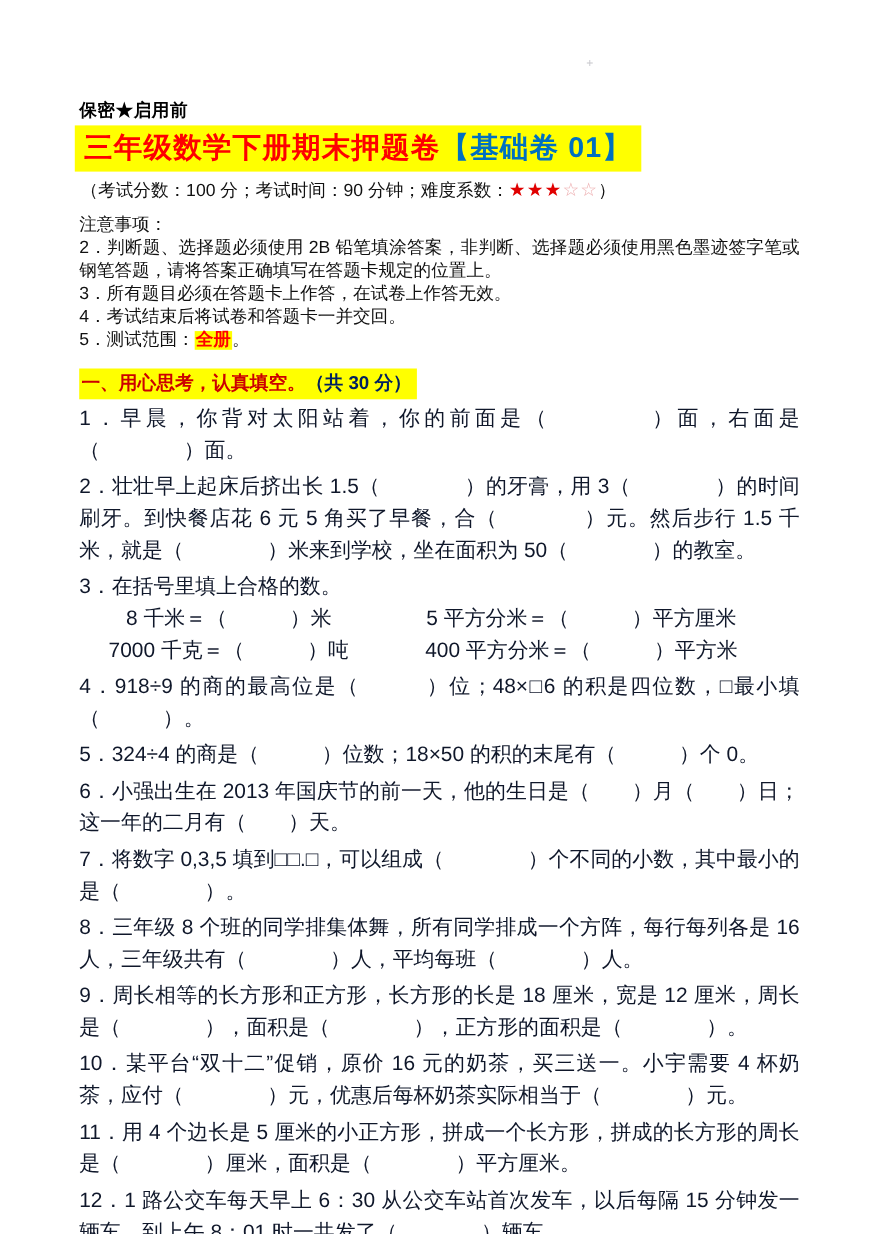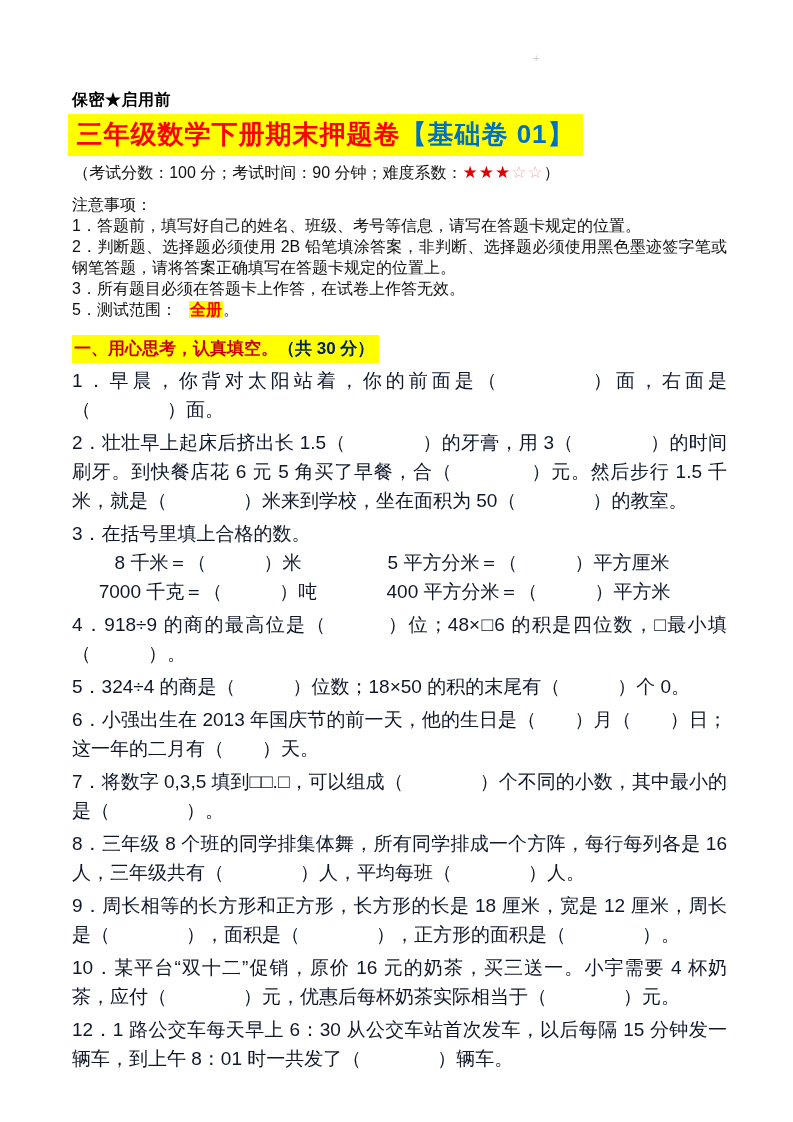--- a/index.html
+++ b/index.html
@@ -41,21 +41,21 @@
   }
   .star-filled { color: #E00000; font-size: 17px; letter-spacing: 1px; }
   .star-empty  { color: #EDAEB0; font-size: 17px; letter-spacing: 1px; }
 
   .notice {
     position: absolute; left: 72px; top: 194px; width: 655px;
     font-size: 16px; line-height: 21px; color: #111;
     text-align: justify;
   }
   .scope-hl {
-    color: #FF0000; font-weight: bold; background: #FFFF00; padding: 0 1px; margin-left: 12px;
+    color: #FF0000; font-weight: bold; background: #FFFF00; padding: 0 1px;
   }
 
   .section-heading {
     position: absolute; left: 72px; top: 335px;
     font-size: 17px; font-weight: bold;
   }
   .section-hl { display: inline-block; background: #FFFF00; padding: 2px 5px 3px 2px; text-align: center; }
   .sec-red  { color: #CC0000; }
   .sec-blue { color: #002060; }
 
@@ -89,23 +89,23 @@
       <span class="title-red">三年级数学下册期末押题卷</span><span class="title-blue">【基础卷 01】</span>
     </span>
   </div>
 
   <div class="subtitle">
     <span>（考试分数：100 分；考试时间：90 分钟；难度系数：</span><span class="star-filled">★★★</span><span class="star-empty">☆☆</span><span>）</span>
   </div>
 
   <div class="notice">
     <div>注意事项：</div>
-    <div>1．答题前，填写好自己的姓名、班级、考号等信息，请写在答题卡规定的位置。</div>
     <div>2．判断题、选择题必须使用 2B 铅笔填涂答案，非判断、选择题必须使用黑色墨迹签字笔或钢笔答题，请将答案正确填写在答题卡规定的位置上。</div>
     <div>3．所有题目必须在答题卡上作答，在试卷上作答无效。</div>
+    <div>4．考试结束后将试卷和答题卡一并交回。</div>
     <div>
       <span>5．测试范围：</span><span class="scope-hl">全册</span><span>。</span>
     </div>
   </div>
 
   <div class="section-heading">
     <span class="section-hl">
       <span class="sec-red">一、用心思考，认真填空。</span><span class="sec-blue">（共 30 分）</span>
     </span>
   </div>
@@ -124,17 +124,18 @@
         <span class="q3right">400 平方分米＝（　　　）平方米</span>
       </div>
     </div>
     <div class="question">4．918÷9 的商的最高位是（　　　）位；48×□6 的积是四位数，□最小填（　　　）。</div>
     <div class="question">5．324÷4 的商是（　　　）位数；18×50 的积的末尾有（　　　）个 0。</div>
     <div class="question">6．小强出生在 2013 年国庆节的前一天，他的生日是（　　）月（　　）日；这一年的二月有（　　）天。</div>
     <div class="question">7．将数字 0,3,5 填到□□.□，可以组成（　　　　）个不同的小数，其中最小的是（　　　　）。</div>
     <div class="question">8．三年级 8 个班的同学排集体舞，所有同学排成一个方阵，每行每列各是 16 人，三年级共有（　　　　）人，平均每班（　　　　）人。</div>
     <div class="question">9．周长相等的长方形和正方形，长方形的长是 18 厘米，宽是 12 厘米，周长是（　　　　），面积是（　　　　），正方形的面积是（　　　　）。</div>
     <div class="question">10．某平台“双十二”促销，原价 16 元的奶茶，买三送一。小宇需要 4 杯奶茶，应付（　　　　）元，优惠后每杯奶茶实际相当于（　　　　）元。</div>
+    <div class="question">11．用 4 个边长是 5 厘米的小正方形，拼成一个长方形，拼成的长方形的周长是（　　　　）厘米，面积是（　　　　）平方厘米。</div>
     <div class="question">12．1 路公交车每天早上 6：30 从公交车站首次发车，以后每隔 15 分钟发一辆车，到上午 8：01 时一共发了（　　　　）辆车。</div>
   </div>
 
 
 </div>
 
 </body></html>

